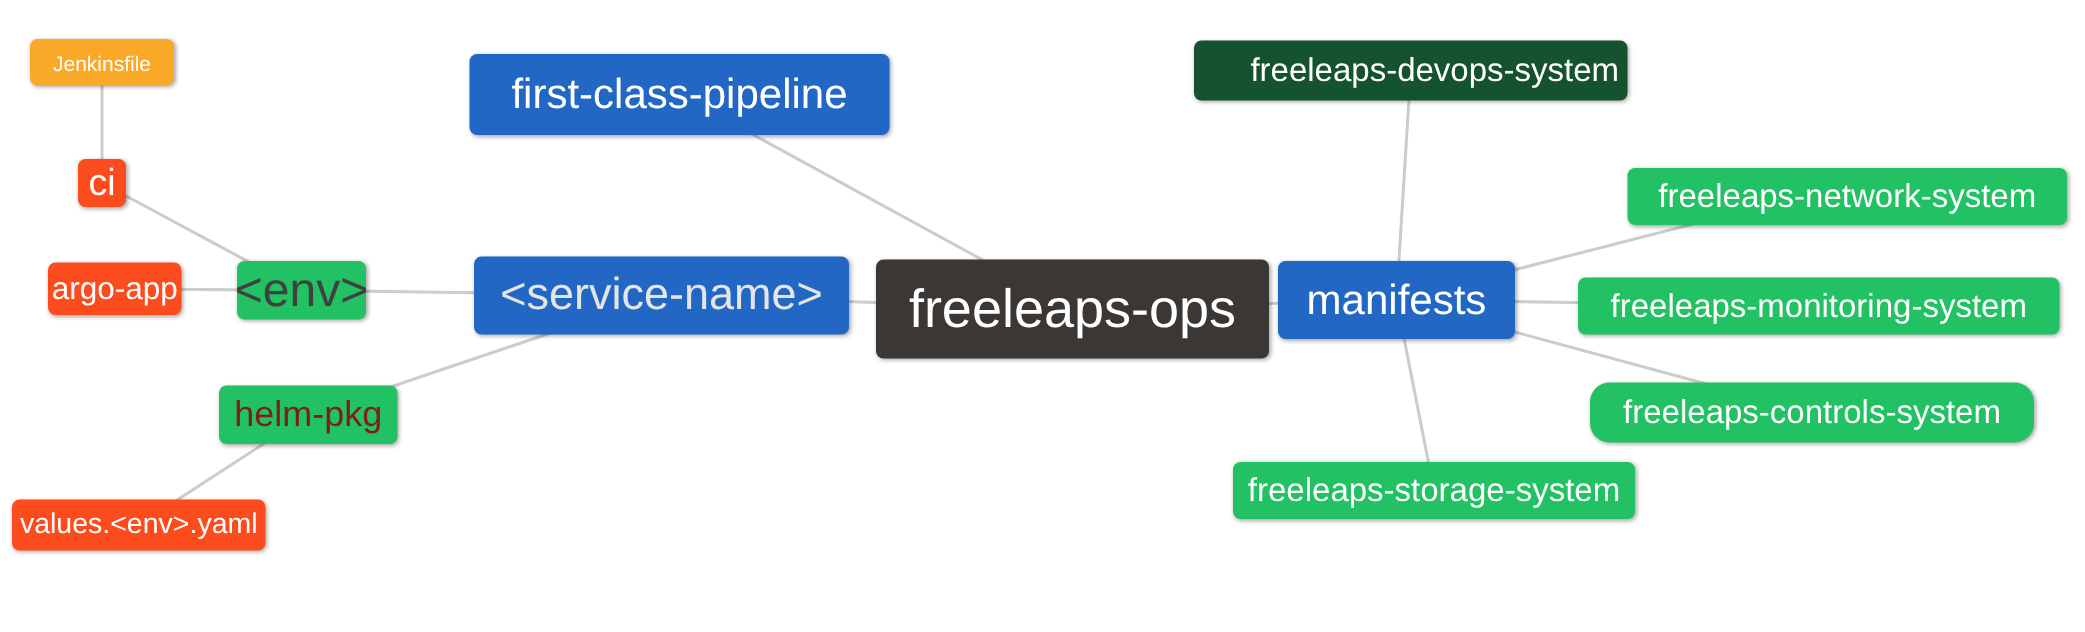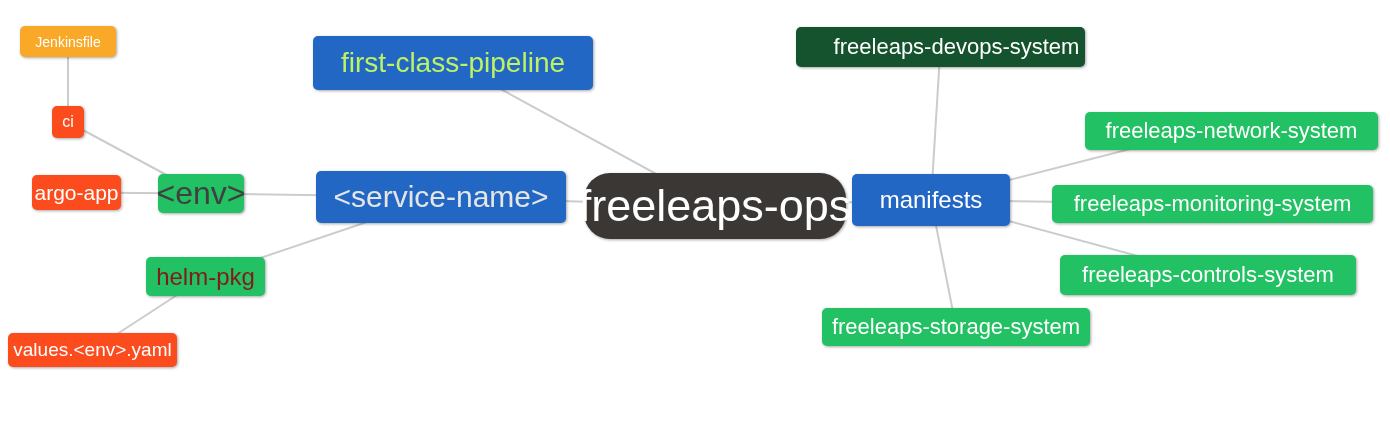--- a/index.html
+++ b/index.html
@@ -54,59 +54,59 @@
       <line x1="453" y1="63" x2="715" y2="206" stroke="#cccccc"></line>
       <line x1="441" y1="197" x2="715" y2="206" stroke="#cccccc"></line>
       <line x1="715" y1="206" x2="931" y2="200" stroke="#cccccc"></line>
       <line x1="931" y1="200" x2="940.5" y2="47" stroke="#cccccc"></line>
       <line x1="931" y1="200" x2="1200.5" y2="131" stroke="#cccccc"></line>
       <line x1="931" y1="200" x2="1212.5" y2="204" stroke="#cccccc"></line>
       <line x1="931" y1="200" x2="1208" y2="275" stroke="#cccccc"></line>
       <line x1="931" y1="200" x2="956" y2="327" stroke="#cccccc"></line>
     </svg>
   <div id="nodes-layer">
-      <div class="node" style="left: 584px; top: 173px; width: 262px; height: 66px; background: rgb(58, 55, 53); color: rgb(255, 255, 255); font-size: 45px; border-radius: 26px;">
+      <div class="node" style="left: 584px; top: 173px; width: 262px; height: 66px; background: rgb(58, 55, 53); color: rgb(255, 255, 255); font-size: 36px;">
         <span>freeleaps-ops</span>
       </div>
-      <div class="node" style="left: 313px; top: 36px; width: 280px; height: 54px; background: rgb(34, 103, 196); color: #bef264; font-size: 28px;">
+      <div class="node" style="left: 313px; top: 36px; width: 280px; height: 54px; background: rgb(34, 103, 196); color: #ffffff; font-size: 28px;">
         <span>first-class-pipeline</span>
       </div>
       <div class="node" style="left: 316px; top: 171px; width: 250px; height: 52px; background: rgb(34, 103, 196); color: #e5e5e5; font-size: 30px;">
         <span>&lt;service-name&gt;</span>
       </div>
-      <div class="node" style="left: 852px; top: 174px; width: 158px; height: 52px; background: rgb(34, 103, 196); color: rgb(255, 255, 255); font-size: 24px;">
+      <div class="node" style="left: 852px; top: 174px; width: 158px; height: 52px; background: rgb(34, 103, 196); color: rgb(255, 255, 255); font-size: 28px;">
         <span>manifests</span>
       </div>
       <div class="node" style="left: 158px; top: 174px; width: 86px; height: 39px; background: rgb(34, 193, 99); color: #404040; font-size: 32px;">
         <span>&lt;env&gt;</span>
       </div>
       <div class="node" style="left: 146px; top: 257px; width: 119px; height: 39px; background: rgb(34, 193, 99); color: #7f1d1d; font-size: 24px;">
         <span>helm-pkg</span>
       </div>
-      <div class="node" style="left: 52px; top: 106px; width: 32px; height: 32px; background: rgb(252, 75, 28); color: rgb(255, 255, 255); font-size: 16px;">
+      <div class="node" style="left: 52px; top: 106px; width: 32px; height: 32px; background: rgb(252, 75, 28); color: rgb(255, 255, 255); font-size: 25px;">
         <span>ci</span>
       </div>
       <div class="node" style="left: 32px; top: 175px; width: 89px; height: 35px; background: rgb(252, 75, 28); color: rgb(255, 255, 255); font-size: 21px;">
         <span>argo-app</span>
       </div>
       <div class="node" style="left: 8px; top: 333px; width: 169px; height: 34px; background: rgb(252, 75, 28); color: rgb(255, 255, 255); font-size: 19px; text-align: right;">
         <span>values.&lt;env&gt;.yaml</span>
       </div>
       <div class="node" style="left: 20px; top: 26px; width: 96px; height: 31px; background: rgb(249, 168, 39); color: rgb(255, 255, 255); font-size: 14px;">
         <span>Jenkinsfile</span>
       </div>
       <div class="node" style="left: 796px; top: 27px; width: 289px; height: 40px; background: #14532d; color: rgb(255, 255, 255); font-size: 22px; padding-left: 32px;">
         <span>freeleaps-devops-system</span>
       </div>
       <div class="node" style="left: 1054px; top: 112px; width: 293px; height: 38px; background: rgb(34, 193, 99); color: rgb(255, 255, 255); font-size: 22px; margin-left: 31px;">
         <span>freeleaps-network-system</span>
       </div>
       <div class="node" style="left: 1052px; top: 185px; width: 321px; height: 38px; background: rgb(34, 193, 99); color: rgb(255, 255, 255); font-size: 22px;">
         <span>freeleaps-monitoring-system</span>
       </div>
-      <div class="node" style="left: 1060px; top: 255px; width: 296px; height: 40px; background: rgb(34, 193, 99); color: rgb(255, 255, 255); font-size: 22px;">
+      <div class="node" style="left: 1060px; top: 255px; width: 296px; height: 40px; background: rgb(34, 193, 99); color: rgb(255, 255, 255); font-size: 22px; border-radius: 13px;">
         <span>freeleaps-controls-system</span>
       </div>
       <div class="node" style="left: 822px; top: 308px; width: 268px; height: 38px; background: rgb(34, 193, 99); color: rgb(255, 255, 255); font-size: 22px;">
         <span>freeleaps-storage-system</span>
       </div>
     </div>
 </div>
 
 </body></html>

